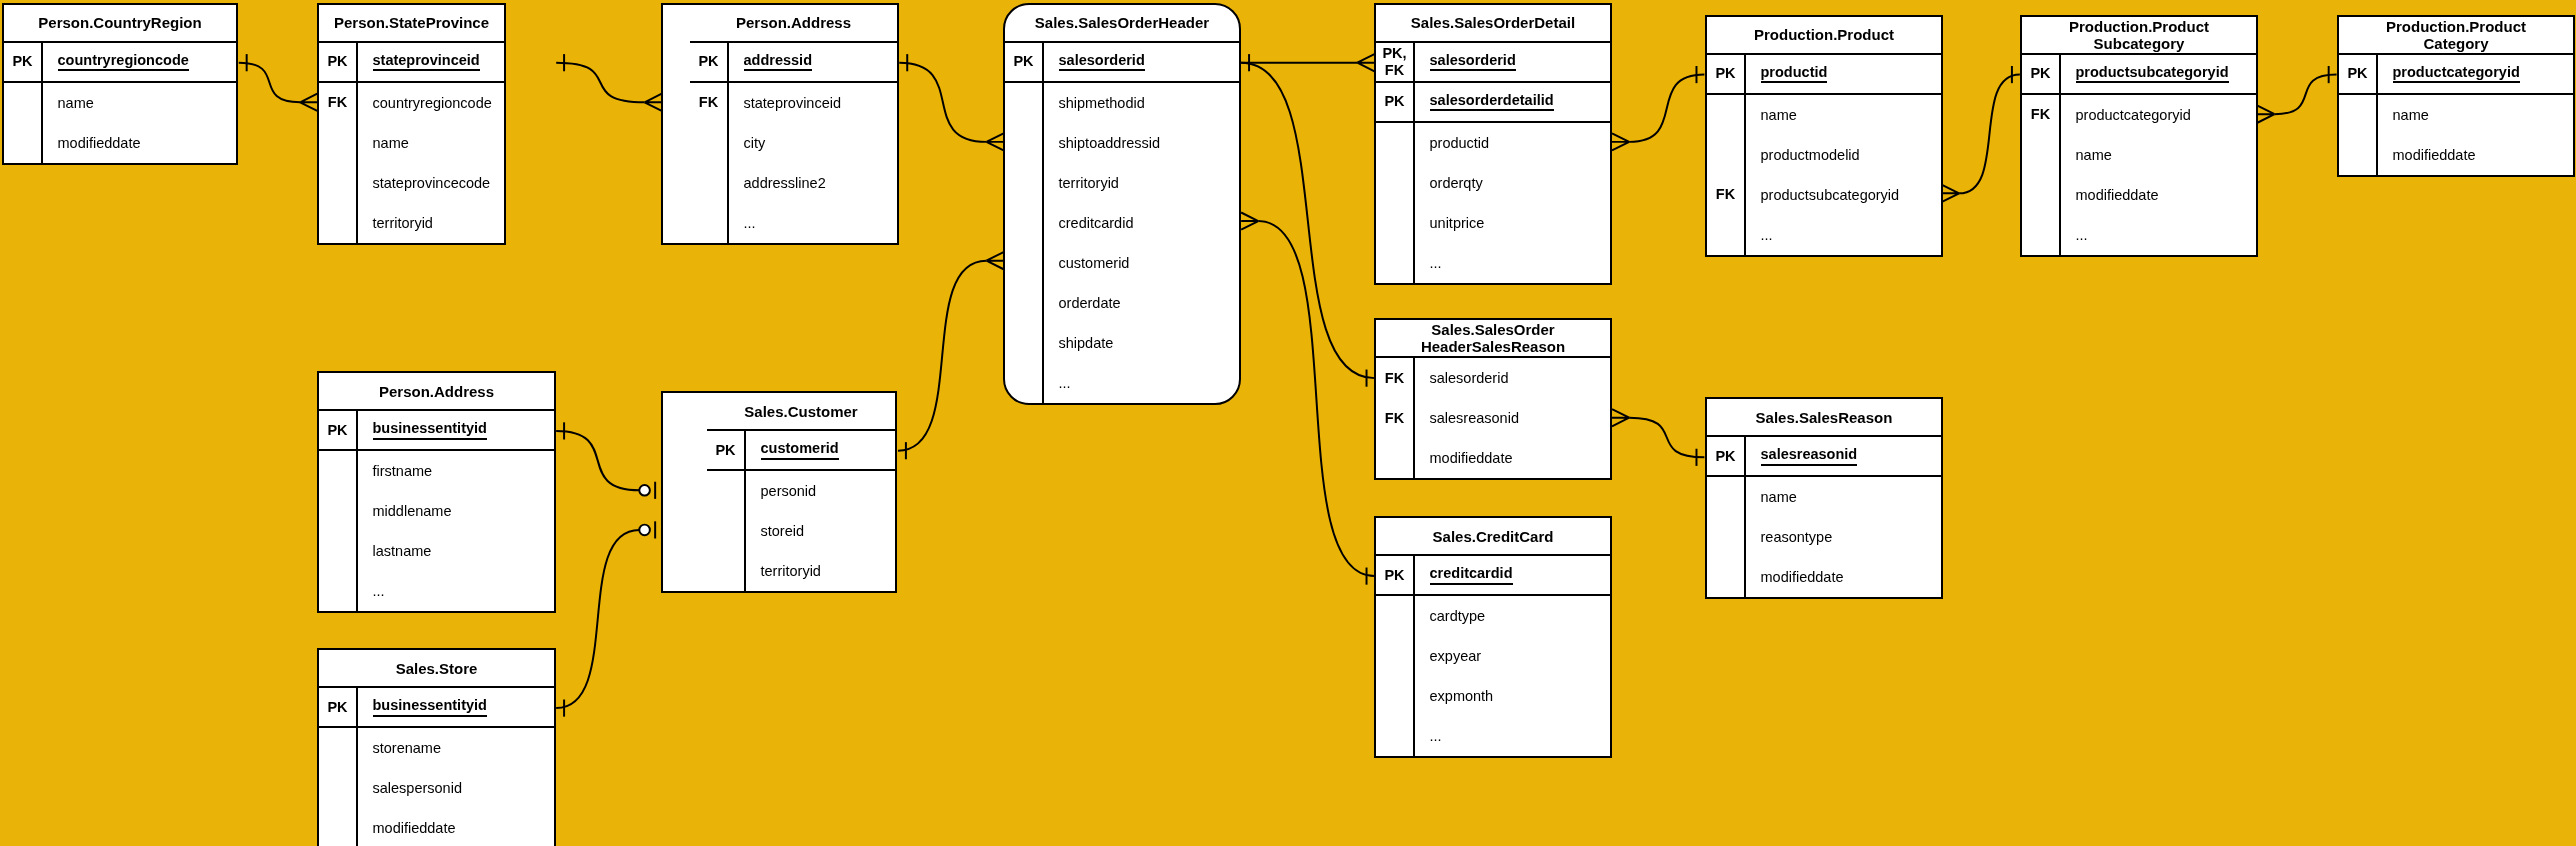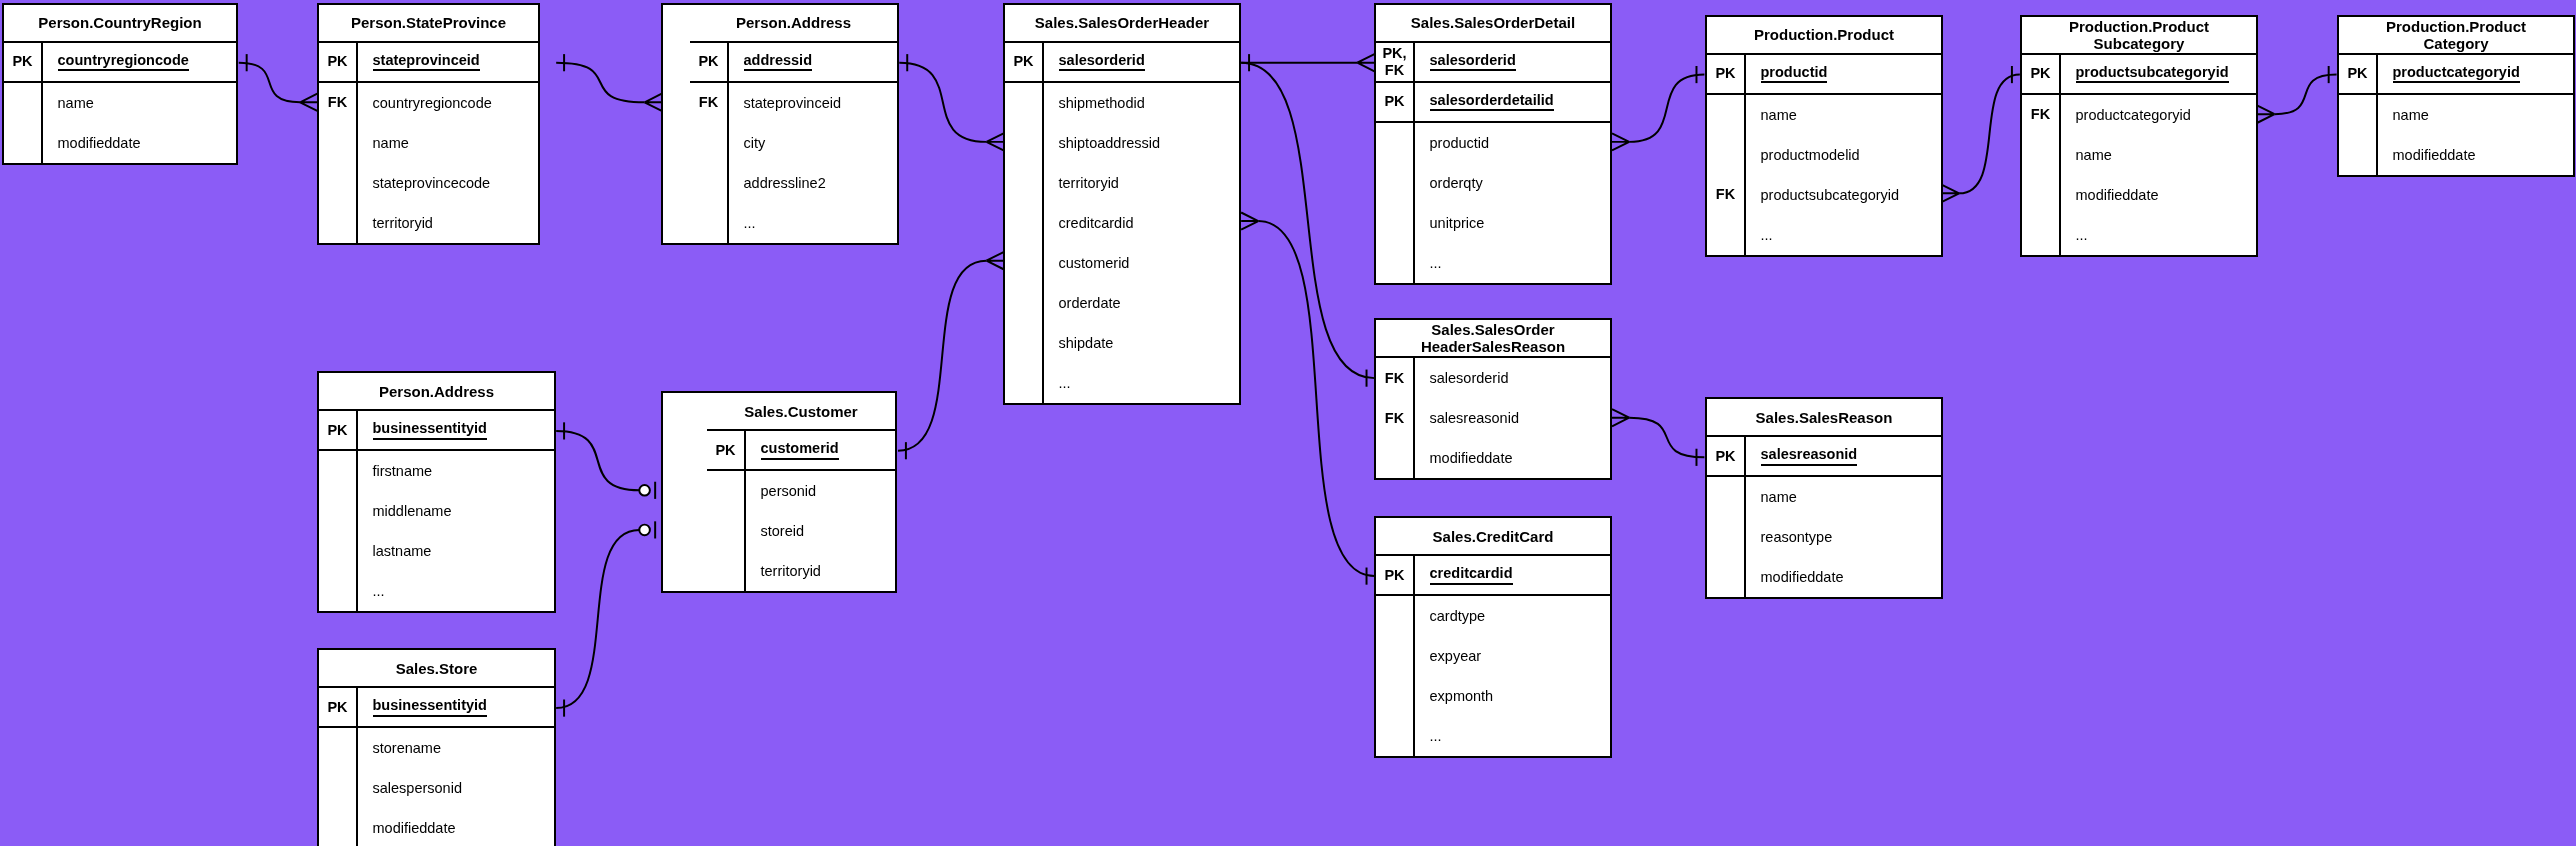--- a/index.html
+++ b/index.html
@@ -47,21 +47,21 @@
   }
   .pkfield {
     font-weight: bold;
     border-bottom: 2px solid #000000;
     padding-bottom: 1.3px;
   }
 </style>
 </head>
 <body>
 
-<div id="diagram" style="background: #8b5cf6;">
+<div id="diagram" style="background: #eab308;">
   <svg id="wires" width="2576" height="846" viewBox="0 0 3902 1282">
       <g>
         <path d="M 361 95 C 435.4 95 379.6 155 454 155" stroke="#000000" stroke-width="3" fill="none"></path>
         <line x1="373" y1="82" x2="373" y2="108" stroke="#000000" stroke-width="3"></line>
         <path d="M 454 155 L 480 142 M 454 155 L 480 155 M 454 155 L 480 168" stroke="#000000" stroke-width="3" fill="none"></path>
       </g>
       <g>
         <path d="M 842 95 C 949.2 95 868.8 155 976 155" stroke="#000000" stroke-width="3" fill="none"></path>
         <line x1="854" y1="82" x2="854" y2="108" stroke="#000000" stroke-width="3"></line>
         <path d="M 976 155 L 1002 142 M 976 155 L 1002 155 M 976 155 L 1002 168" stroke="#000000" stroke-width="3" fill="none"></path>
@@ -142,21 +142,21 @@
             <span>name</span>
           </div>
         </div>
         <div class="row bodyrow">
           <div class="keycell"></div>
           <div class="fieldcell">
             <span>modifieddate</span>
           </div>
         </div>
       </div>
-      <div class="tbl" style="left: 317px; top: 2.6px; width: 223px;">
+      <div class="tbl" style="left: 317px; top: 2.6px; width: 189px;">
         <div class="tbl-title">
           <div>Person.StateProvince</div>
         </div>
         <div class="row keyrow">
           <div class="keycell">
             <div>PK</div>
           </div>
           <div class="fieldcell">
             <span class="pkfield">stateprovinceid</span>
           </div>
@@ -220,21 +220,21 @@
             <span>addressline2</span>
           </div>
         </div>
         <div class="row bodyrow">
           <div class="keycell"></div>
           <div class="fieldcell">
             <span>...</span>
           </div>
         </div>
       </div>
-      <div class="tbl" style="left: 1003px; top: 2.6px; width: 238px;">
+      <div class="tbl" style="left: 1003px; top: 2.6px; width: 238px; border-radius: 26px;">
         <div class="tbl-title">
           <div>Sales.SalesOrderHeader</div>
         </div>
         <div class="row keyrow">
           <div class="keycell">
             <div>PK</div>
           </div>
           <div class="fieldcell">
             <span class="pkfield">salesorderid</span>
           </div>

